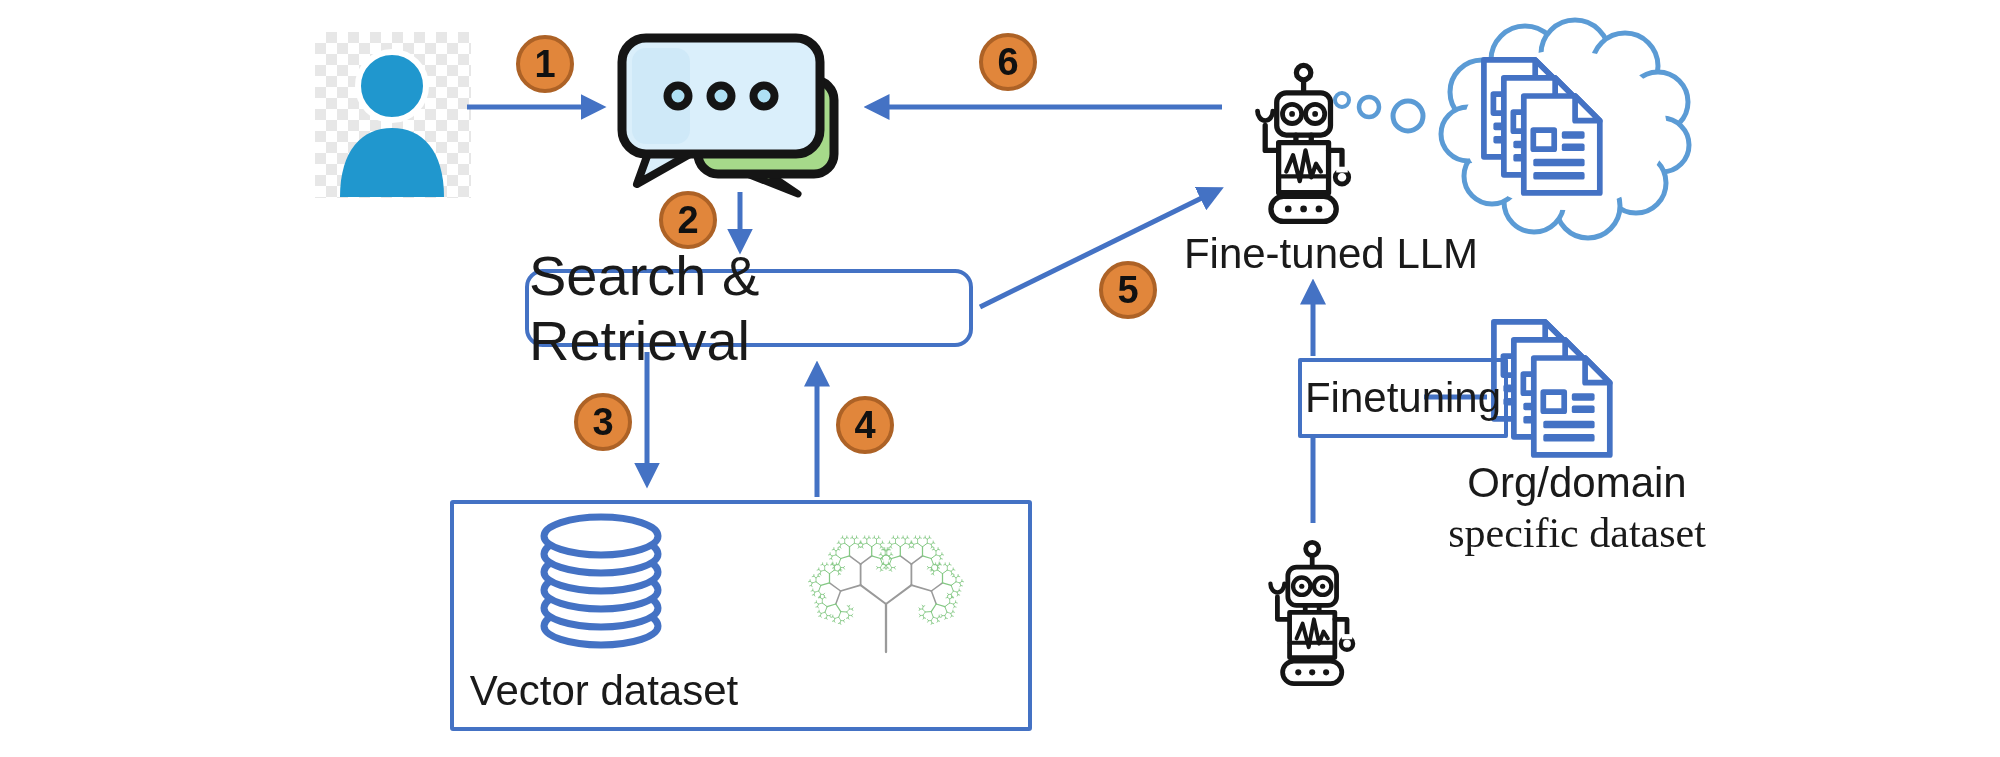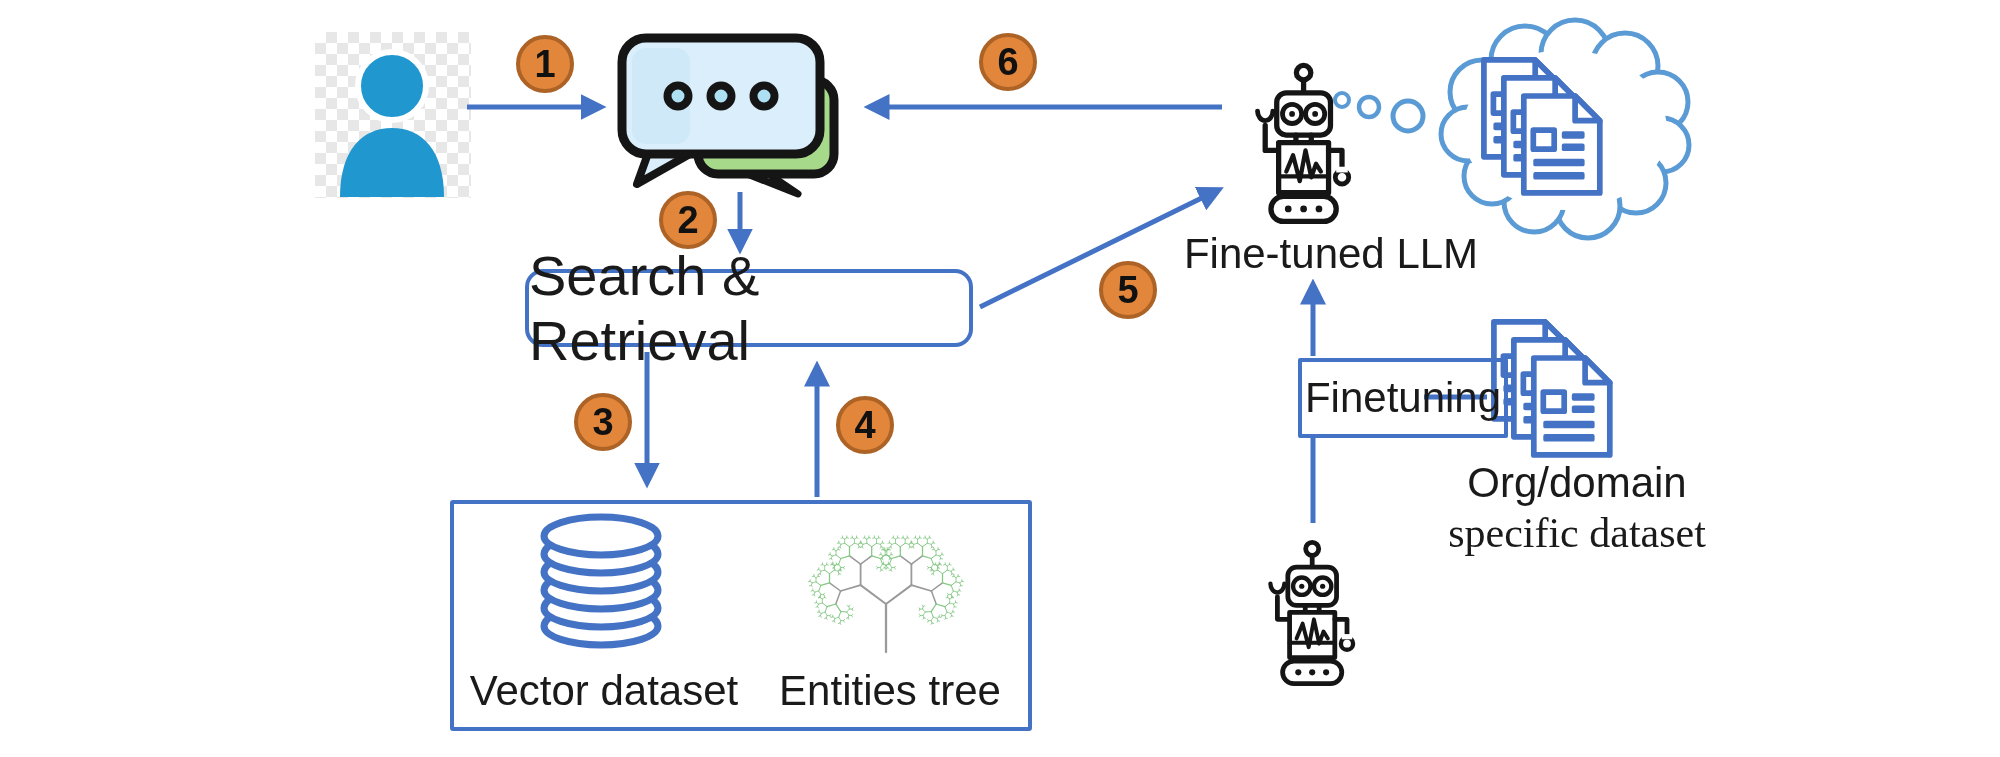--- a/index.html
+++ b/index.html
@@ -668,21 +668,20 @@
 
   <div class="box" id="search-box">
     <span>Search &amp; Retrieval</span>
   </div>
   <div class="box" id="store-box"></div>
   <div class="box" id="finetune-box">
     <span>Finetuning</span>
   </div>
 
   <div class="caption" style="left:604px;top:691px;">Vector dataset</div>
-  <div class="caption" style="left:890px;top:691px;">Entities tree</div>
   <div class="caption" style="left:1331px;top:254px;">Fine-tuned LLM</div>
   <div class="caption" style="left:1577px;top:483px;">Org/domain</div>
   <div class="caption" style="left:1577px;top:533px;font-family:Liberation Serif, serif;">specific dataset</div>
 
   <div class="badge" style="left:545px;top:64px;">1</div>
   <div class="badge" style="left:688px;top:220px;">2</div>
   <div class="badge" style="left:603px;top:422px;">3</div>
   <div class="badge" style="left:865px;top:425px;">4</div>
   <div class="badge" style="left:1128px;top:290px;">5</div>
   <div class="badge" style="left:1008px;top:62px;">6</div>

